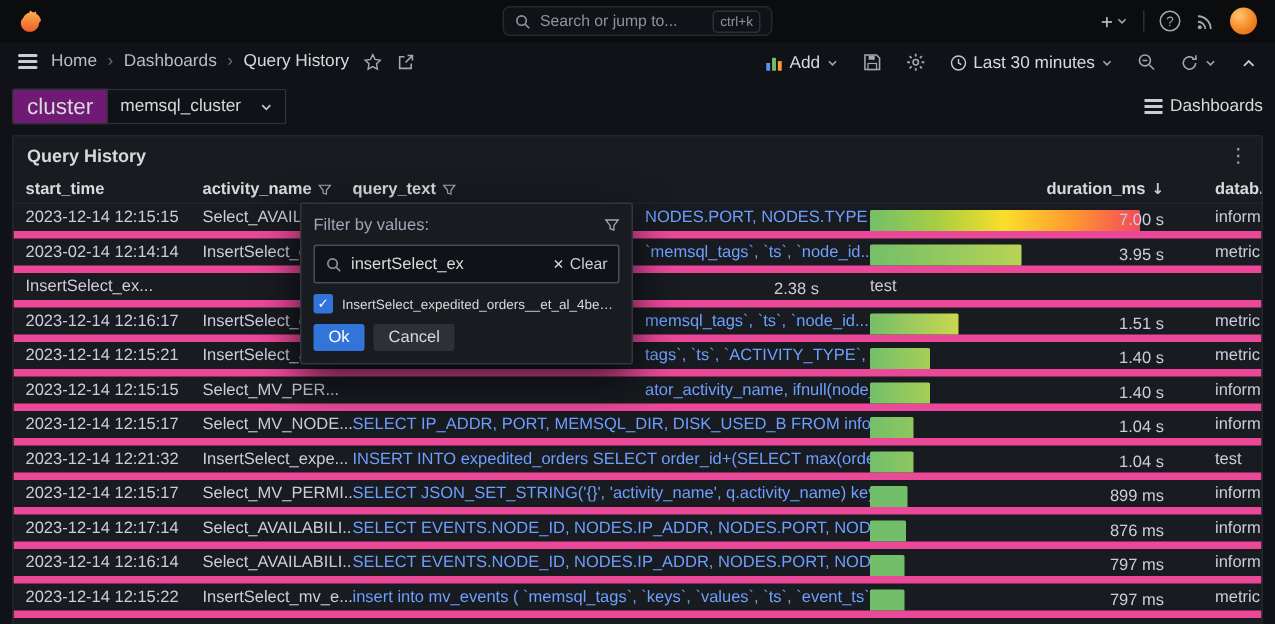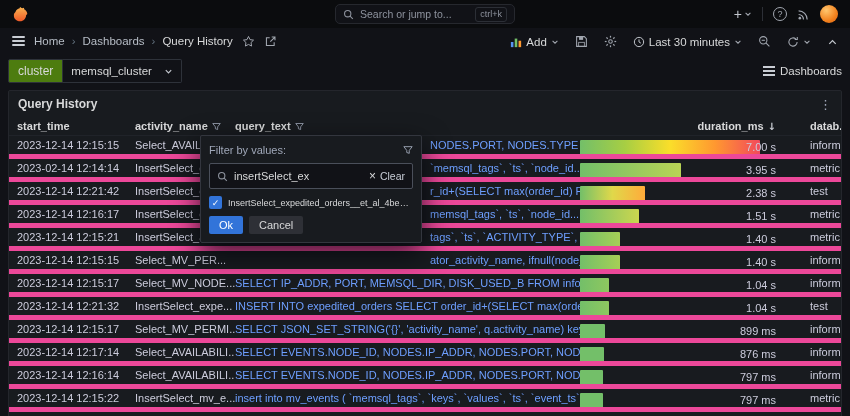--- a/index.html
+++ b/index.html
@@ -33,22 +33,22 @@
   .crumb { color:#b7bdc6; cursor:pointer; }
   .crumb.current { color:#d8d9da; }
   .crumb-sep { color:#62707e; }
   .icon-btn { color:#a2a7b0; cursor:pointer; display:flex; align-items:center; }
   .nav-right { margin-left:auto; display:flex; align-items:flex-end; gap:16px; }
   .add-btn, .time-btn, .refresh-btn { display:flex; align-items:center; gap:4px; font-size:11.5px; color:#d8d9da; cursor:pointer; }
 
   
   .subbar { height:34px; display:flex; align-items:center; padding:0 8px; }
   .var-group { display:flex; }
-  .var-label { height:24px; display:flex; align-items:center; padding:0 9px; background:#4d7c0f; border:1px solid #2e323a;
-    border-radius:2px 0 0 2px; font-size:12px; color:#d8d9da; }
+  .var-label { height:24px; display:flex; align-items:center; padding:0 9px; background:#701a75; border:1px solid #2e323a;
+    border-radius:2px 0 0 2px; font-size:15px; color:#d8d9da; }
   .var-value { height:24px; display:flex; align-items:center; gap:12px; padding:0 8px; border:1px solid #2e323a; border-left:none;
     border-radius:0 2px 2px 0; font-size:11.5px; color:#d8d9da; background:#111217; cursor:pointer; }
   .dash-link { margin-left:auto; display:flex; align-items:center; gap:5px; font-size:11.5px; color:#d8d9da; cursor:pointer; }
   .list-icon { display:flex; flex-direction:column; gap:2.5px; }
   .list-icon span { width:12px; height:1.5px; background:#c9cdd4; }
 
   
   .panel { margin:2px 8px 0; height:328px; background:#181b1f; border:1px solid #24262c; border-radius:2px; overflow:hidden; }
   .panel-header { height:26px; display:flex; align-items:center; padding:0 9px; }
   .panel-title { font-size:12px; font-weight:600; color:#d8d9da; }
@@ -297,21 +297,20 @@
     <div class="td">InsertSelect_q...</div>
     <div class="td td-query offset">`memsql_tags`, `ts`, `node_id...</div>
     <div class="td td-dur">
       <div class="dbar" style="width: 101px; background: linear-gradient(90deg, rgb(115, 191, 105), rgb(184, 211, 85));"></div>
       <span class="dval">3.95 s</span>
     </div>
     <div class="td">metric</div>
   </div>
 
   <div class="trow">
-    <div class="td">2023-12-14 12:21:42</div>
     <div class="td">InsertSelect_ex...</div>
     <div class="td td-query offset">r_id+(SELECT max(order_id) FR...</div>
     <div class="td td-dur">
       <div class="dbar" style="width: 65px; background: linear-gradient(90deg, rgb(115, 191, 105), rgb(224, 216, 74), rgb(255, 171, 58));"></div>
       <span class="dval">2.38 s</span>
     </div>
     <div class="td">test</div>
   </div>
 
   <div class="trow">

